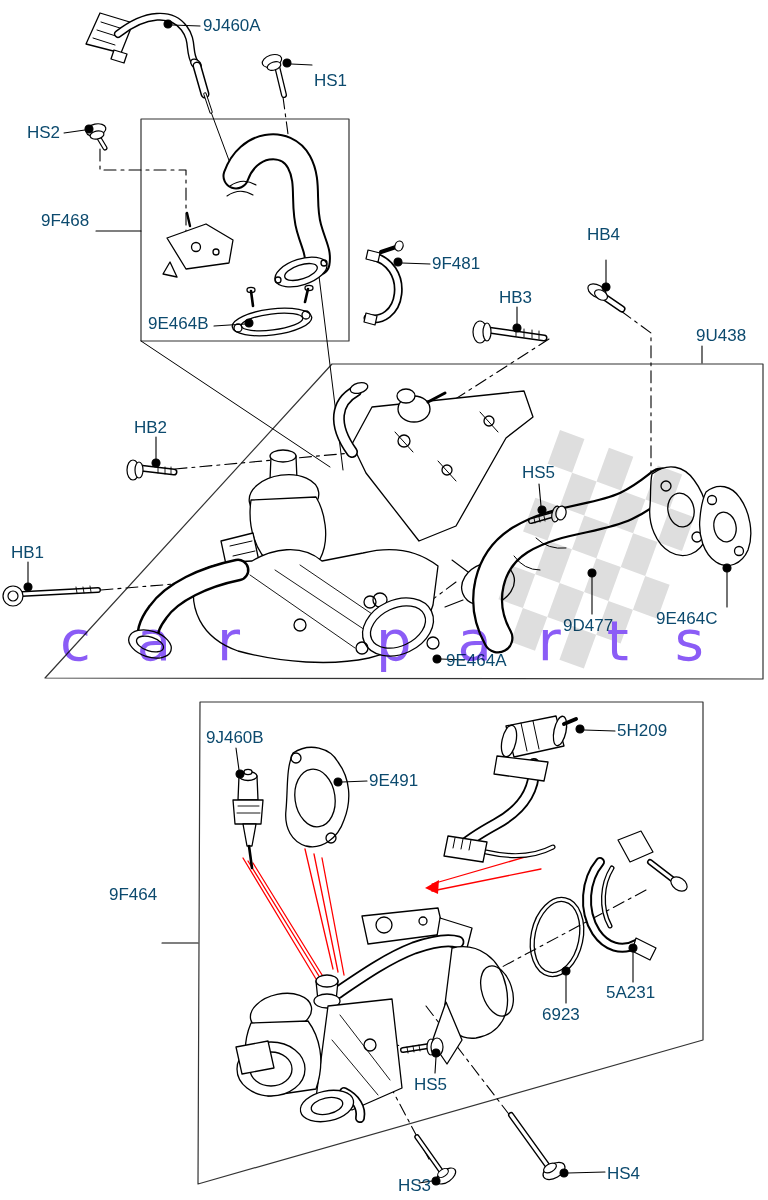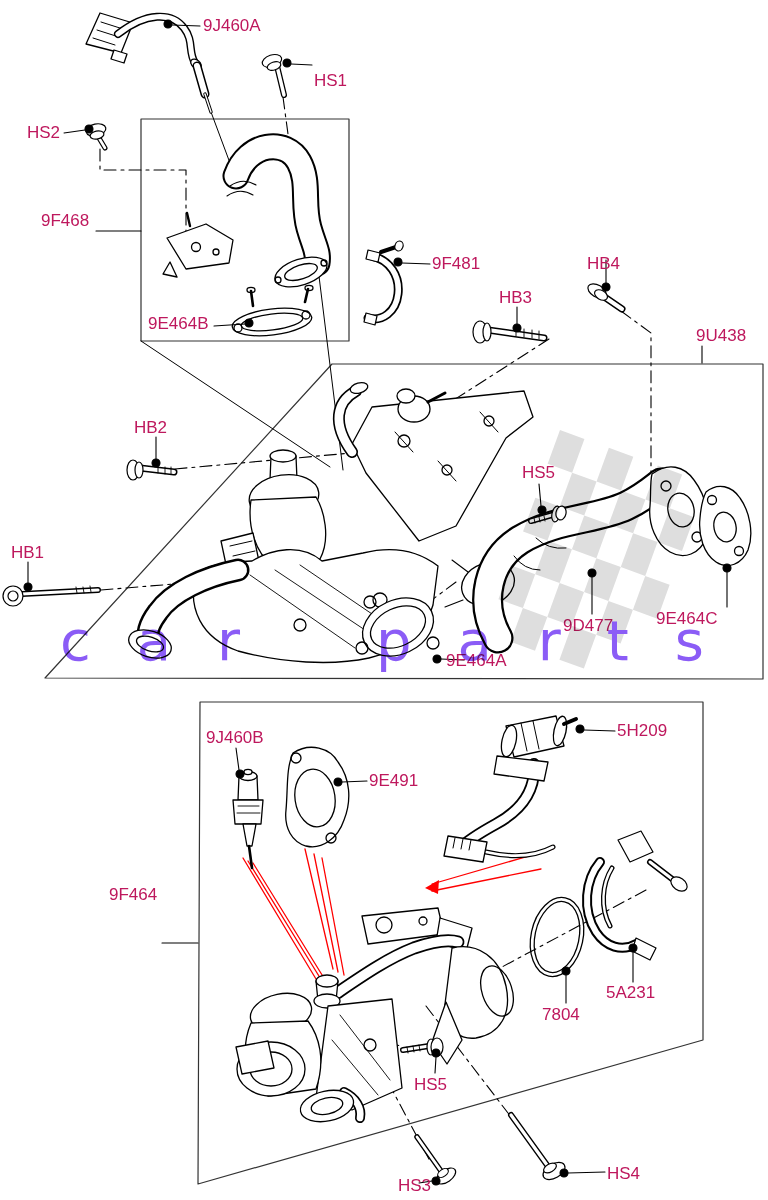--- a/index.html
+++ b/index.html
@@ -1,19 +1,19 @@
 <!DOCTYPE html>
 <html><head>
 <meta charset="utf-8">
 <style>
   html,body{margin:0;padding:0;}
   body{width:768px;height:1200px;background:#ffffff;font-family:"Liberation Sans",sans-serif;}
   #stage{position:relative;width:768px;height:1200px;background:#fff;overflow:hidden;}
   #art{position:absolute;left:0;top:0;}
-  .lbl{position:absolute;color:#be185d;font-size:17px;line-height:17px;white-space:nowrap;
+  .lbl{position:absolute;color:#0c4a6e;font-size:17px;line-height:17px;white-space:nowrap;
        font-family:"Liberation Sans",sans-serif;}
   .watermark{position:absolute;left:0;top:0;width:768px;height:1200px;pointer-events:none;
              mix-blend-mode:multiply;}
   .wm-brand{position:absolute;left:36px;top:478px;font-size:142px;font-weight:700;
             letter-spacing:-5px;color:#dd8d96;opacity:.55;font-family:"DejaVu Sans",sans-serif;}
   .wm-tag{position:absolute;left:60px;top:608px;font-size:56px;font-weight:400;
           letter-spacing:46px;word-spacing:26px;color:#8b5cf6;font-family:"DejaVu Sans",sans-serif;}
   .wm-checker{position:absolute;left:0;top:0;}
 </style>
 </head>
@@ -377,33 +377,33 @@
   </g>
 </svg>
 
 <div class="lbl" style="left:203px;top:17px">9J460A</div>
 <div class="lbl" style="left:314px;top:72px">HS1</div>
 <div class="lbl" style="left:27px;top:124px">HS2</div>
 <div class="lbl" style="left:41px;top:212px">9F468</div>
 <div class="lbl" style="left:432px;top:255px">9F481</div>
 <div class="lbl" style="left:148px;top:315px">9E464B</div>
 <div class="lbl" style="left:499px;top:289px">HB3</div>
-<div class="lbl" style="left:587px;top:255px">HB4</div>
+<div class="lbl" style="left:587px;top:226px">HB4</div>
 <div class="lbl" style="left:696px;top:327px">9U438</div>
 <div class="lbl" style="left:134px;top:419px">HB2</div>
 <div class="lbl" style="left:522px;top:464px">HS5</div>
 <div class="lbl" style="left:11px;top:544px">HB1</div>
 <div class="lbl" style="left:563px;top:617px">9D477</div>
 <div class="lbl" style="left:656px;top:610px">9E464C</div>
 <div class="lbl" style="left:446px;top:652px">9E464A</div>
 <div class="lbl" style="left:206px;top:729px">9J460B</div>
 <div class="lbl" style="left:369px;top:772px">9E491</div>
 <div class="lbl" style="left:617px;top:722px">5H209</div>
 <div class="lbl" style="left:109px;top:886px">9F464</div>
-<div class="lbl" style="left:542px;top:1006px">7804</div>
+<div class="lbl" style="left:542px;top:1006px">6923</div>
 <div class="lbl" style="left:606px;top:984px">5A231</div>
 <div class="lbl" style="left:414px;top:1076px">HS5</div>
 <div class="lbl" style="left:398px;top:1177px">HS3</div>
 <div class="lbl" style="left:607px;top:1165px">HS4</div>
 
 <div class="watermark">
   <svg class="wm-checker" width="768" height="1200" viewBox="0 0 768 1200">
     <g transform="translate(560,430) rotate(20)" fill="#dedede">
       <rect x="0" y="0" width="26" height="36"></rect>
           <rect x="52" y="0" width="26" height="36"></rect>

